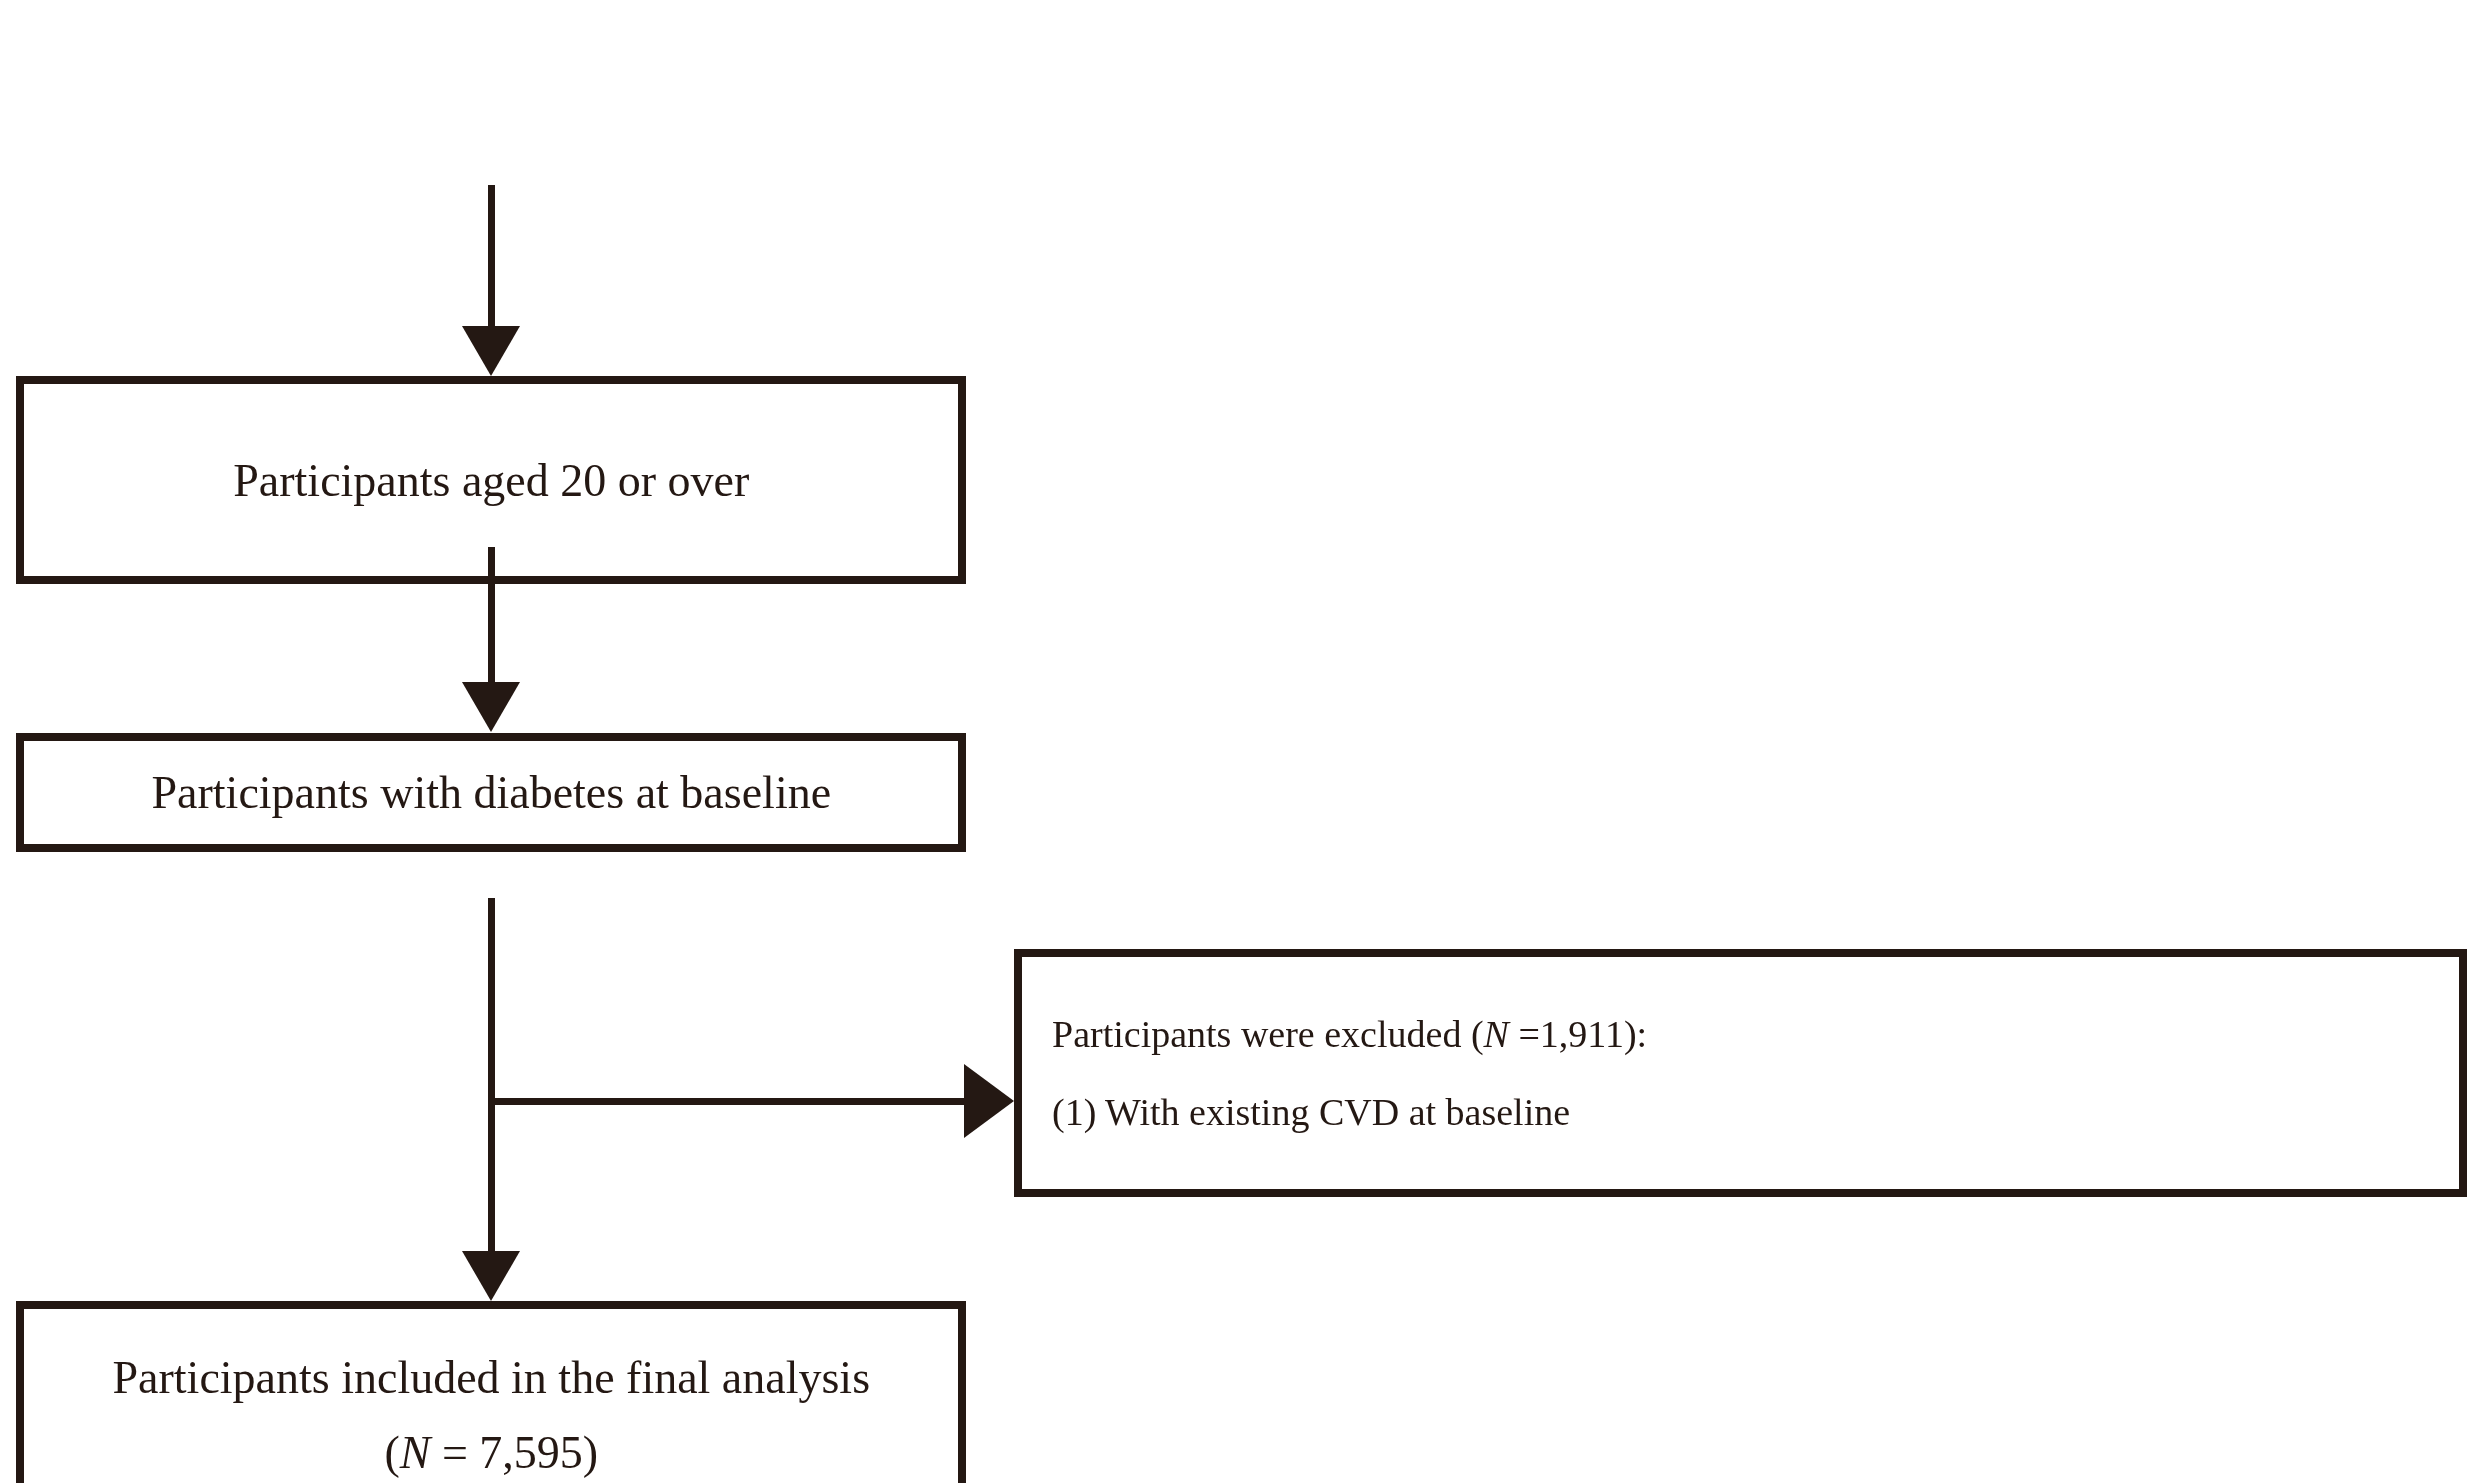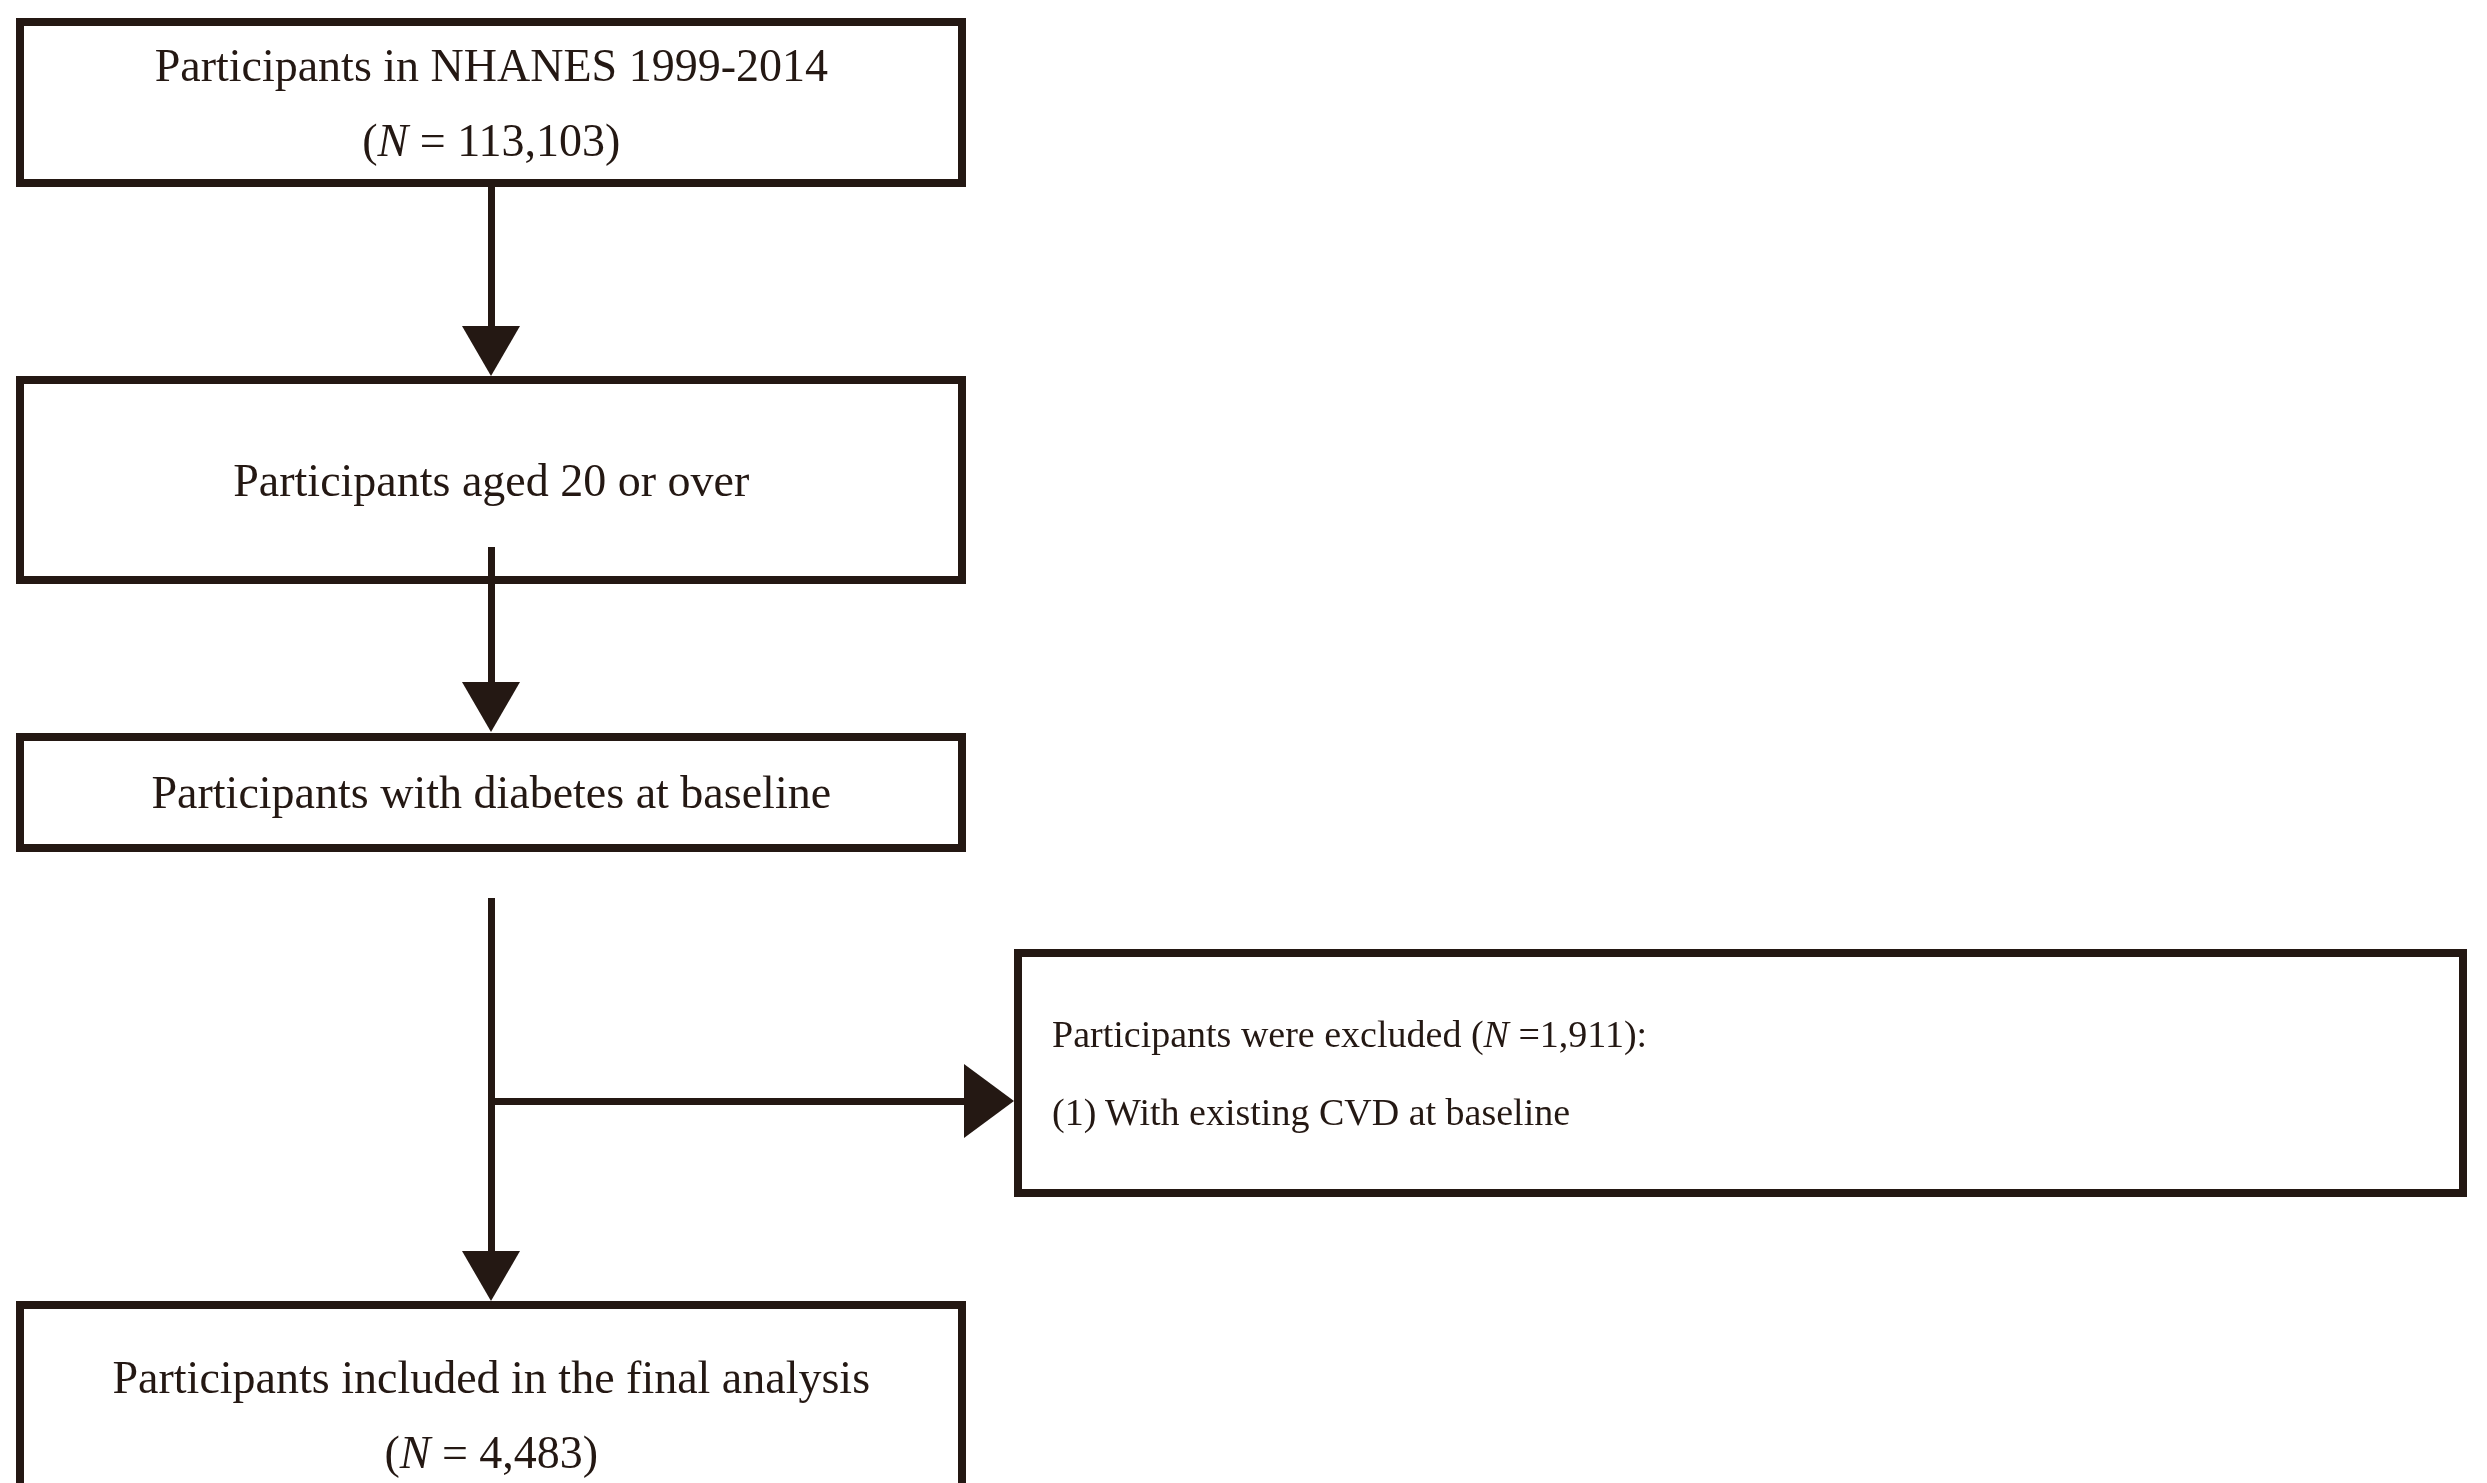--- a/index.html
+++ b/index.html
@@ -63,24 +63,20 @@
   .b1 { top: 376px;  height: 208px; }
   .b2 { top: 733px;  height: 119px; }
   .b3 { top: 1301px; height: 228px; }
   .bx { left: 1014px; top: 949px; width: 1453px; height: 248px; }
 </style>
 </head>
 <body>
 
 <div class="canvas">
 
-  <div class="box stage b0">
-    <div class="line">Participants in NHANES 1999-2014</div>
-    <div class="line"><span>(</span><span class="it">N</span><span> = 113,103)</span></div>
-  </div>
 
   <div>
     <div class="vstem" style="left:488px; top:185px; height:145px;"></div>
     <div class="head-down" style="left:462px; top:326px;"></div>
   </div>
 
   <div class="box stage b1">
     <div class="line">Participants aged 20 or over</div>
   </div>
 
@@ -103,17 +99,17 @@
     <div class="head-right" style="left:964px; top:1064px;"></div>
   </div>
 
   <div class="box excl bx">
     <div class="eline"><span>Participants were excluded (</span><span class="it">N</span><span> =1,911):</span></div>
     <div class="eline">(1) With existing CVD at baseline</div>
   </div>
 
   <div class="box stage b3">
     <div class="line">Participants included in the final analysis</div>
-    <div class="line"><span>(</span><span class="it">N</span><span> = 4,483)</span></div>
+    <div class="line"><span>(</span><span class="it">N</span><span> = 7,595)</span></div>
   </div>
 
 </div>
 
 
 </body></html>

